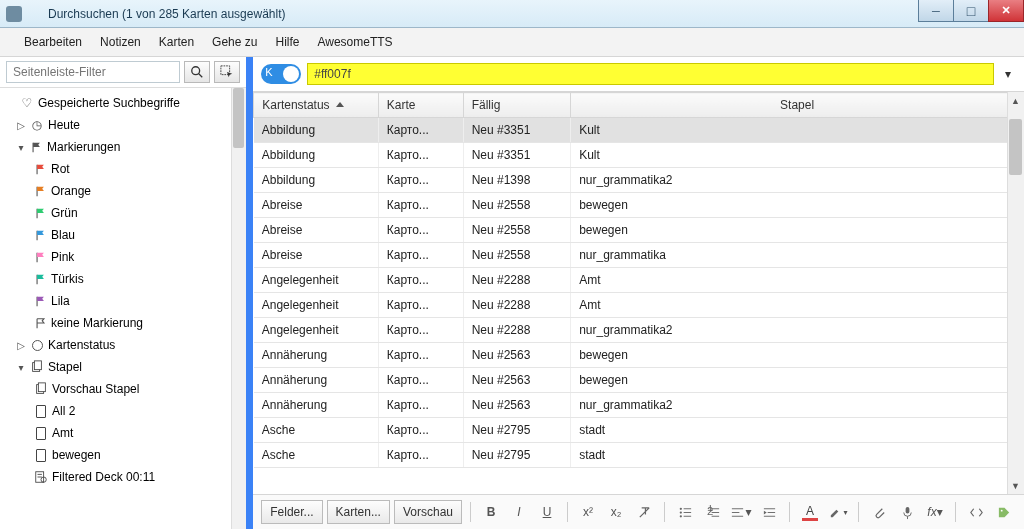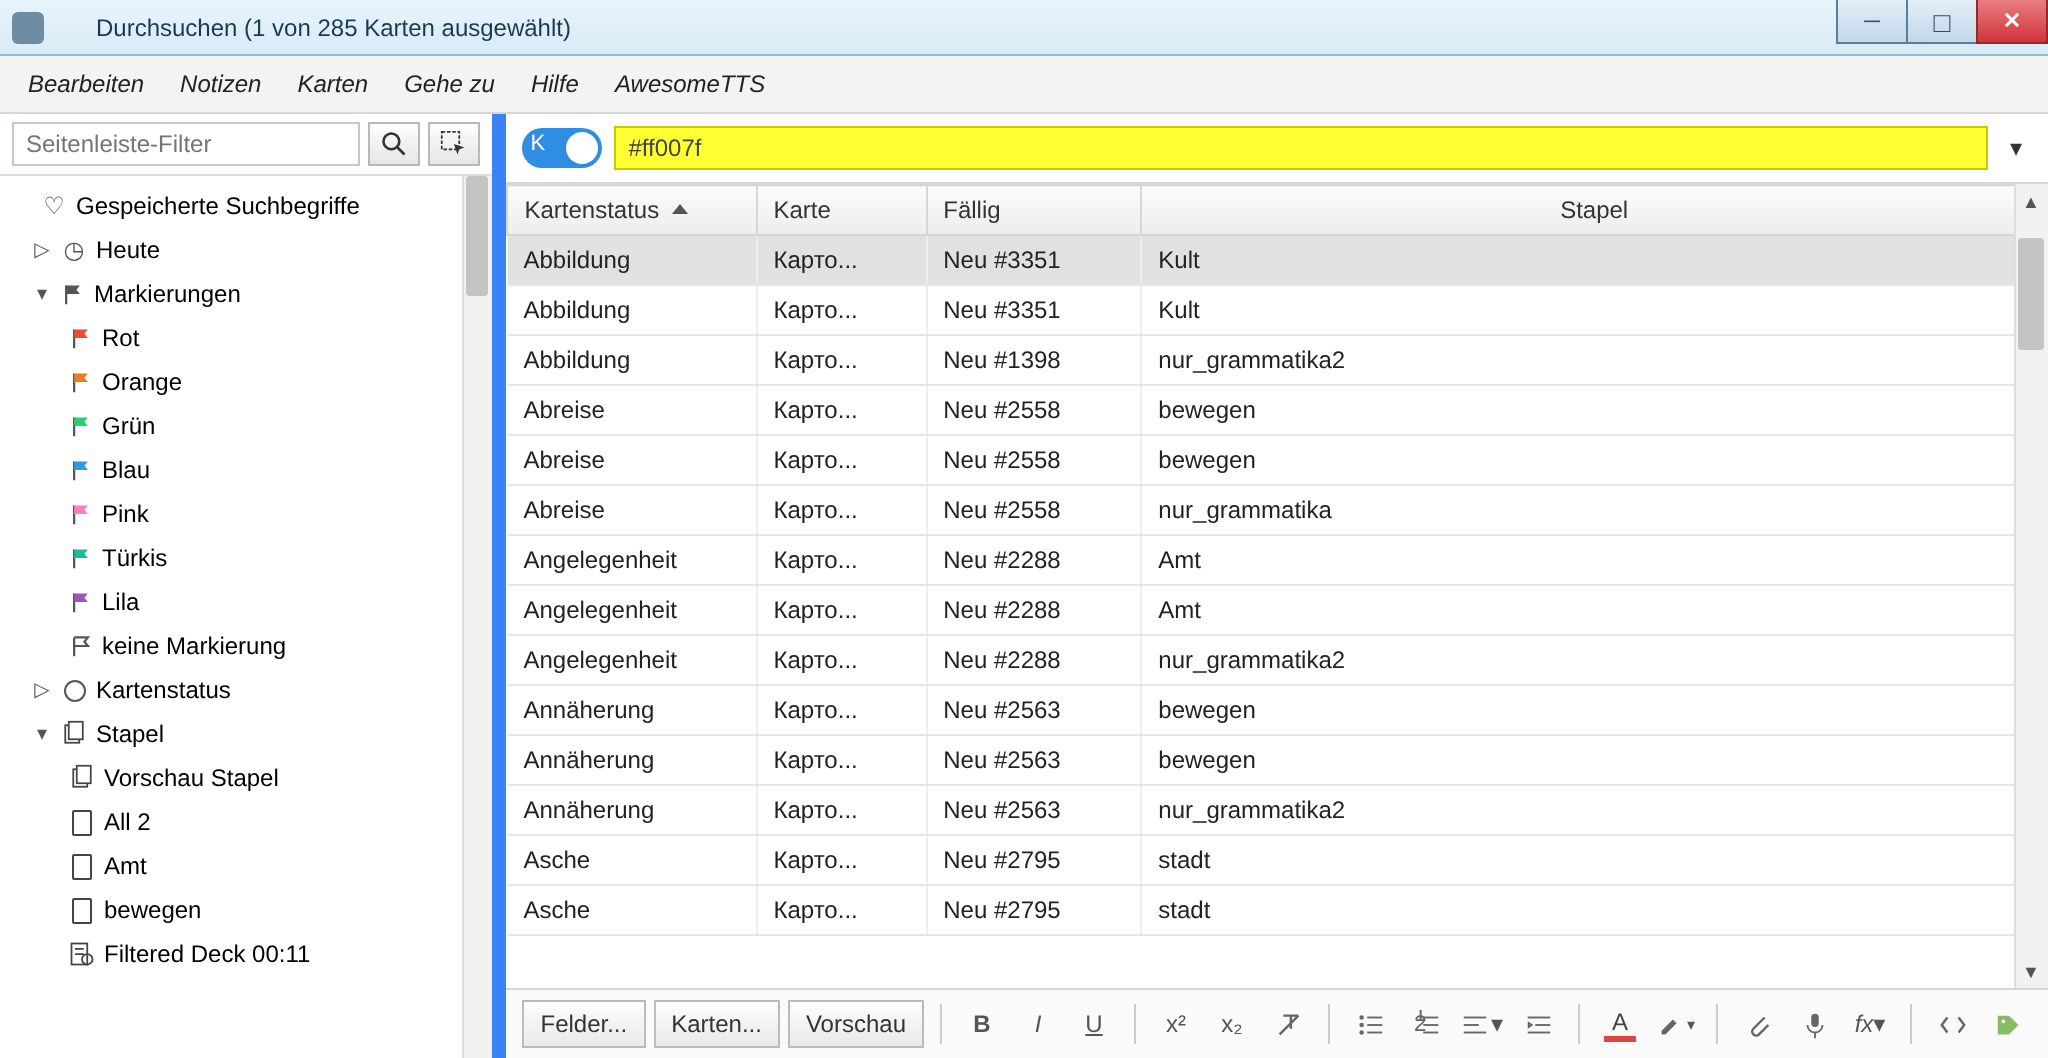--- a/index.html
+++ b/index.html
@@ -8,21 +8,21 @@
 
 .titlebar { height: 28px; background: linear-gradient(#e8f4fb,#d7ebf7); display: flex; align-items: center; padding: 0 0 0 6px; border-bottom: 1px solid #9db7c9; gap: 20px; }
 .titlebar .app-icon { width: 16px; height: 16px; background: #6e8ca1; border-radius: 3px; display: inline-block; margin-right: 6px; position: relative; }
 .titlebar .title { color: #1a3a52; font-size: 12px; }
 .winbtns { margin-left: auto; display: flex; height: 100%; }
 .winbtn { width: 36px; height: 22px; border: 1px solid #5b7e9a; border-top: none; display: flex; align-items: center; justify-content: center; font-size: 11px; color: #30506a; background: linear-gradient(#e2eef8,#c1d7e8); margin-left: -1px; }
 .winbtn.close { background: linear-gradient(#e97e82,#d03438); color:#fff; border-color:#9a2529; font-weight:bold; }
 .winbtn.max { font-size:14px; }
 
 
-.menubar { display:flex; gap:2px; padding:4px 6px; background:#f3f3f3; border-bottom:1px solid #d6d6d6;font-style:italic; }
+.menubar { display:flex; gap:2px; padding:4px 16px; background:#f3f3f3; border-bottom:1px solid #d6d6d6; }
 .menubar .mitem { padding:3px 8px; color:#222; }
 
 
 .content { flex:1; display:flex; overflow:hidden; }
 
 
 .sidebar { width:292px; display:flex; flex-direction:column; border-right:7px solid #3b82f6; }
 .side-toolbar { display:flex; align-items:center; padding:4px 6px; gap:4px; border-bottom:1px solid #ddd; }
 .side-filter { flex:1; border:1px solid #bfcbd2; padding:3px 6px; color:#888; }
 .iconbtn { border:1px solid #b9b9b9; background:linear-gradient(#fdfdfd,#e6e6e6); padding:3px 5px; display:flex; align-items:center; justify-content:center; }

